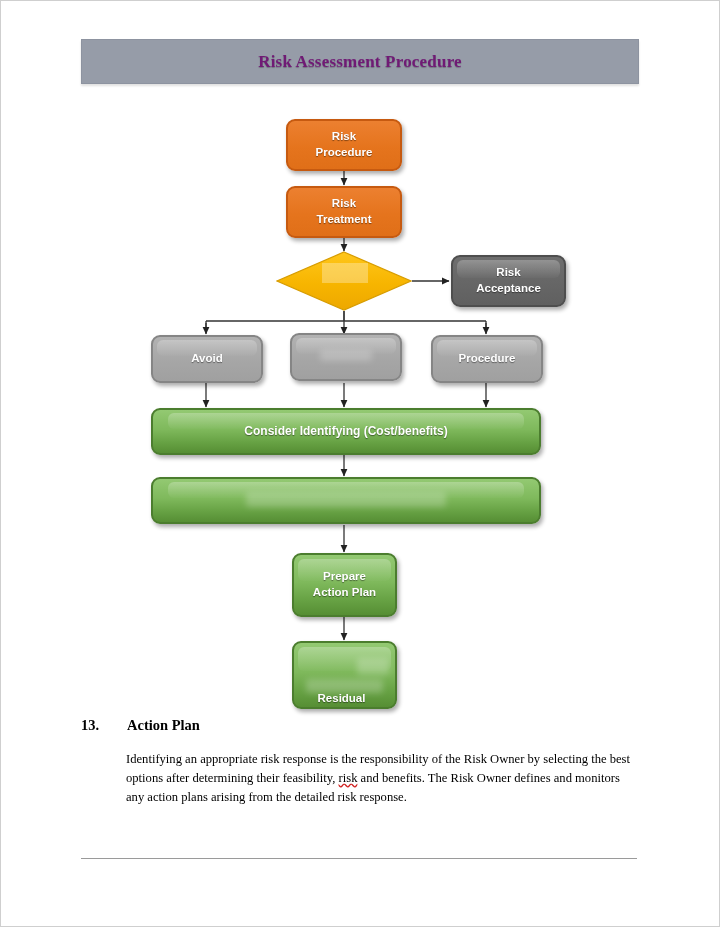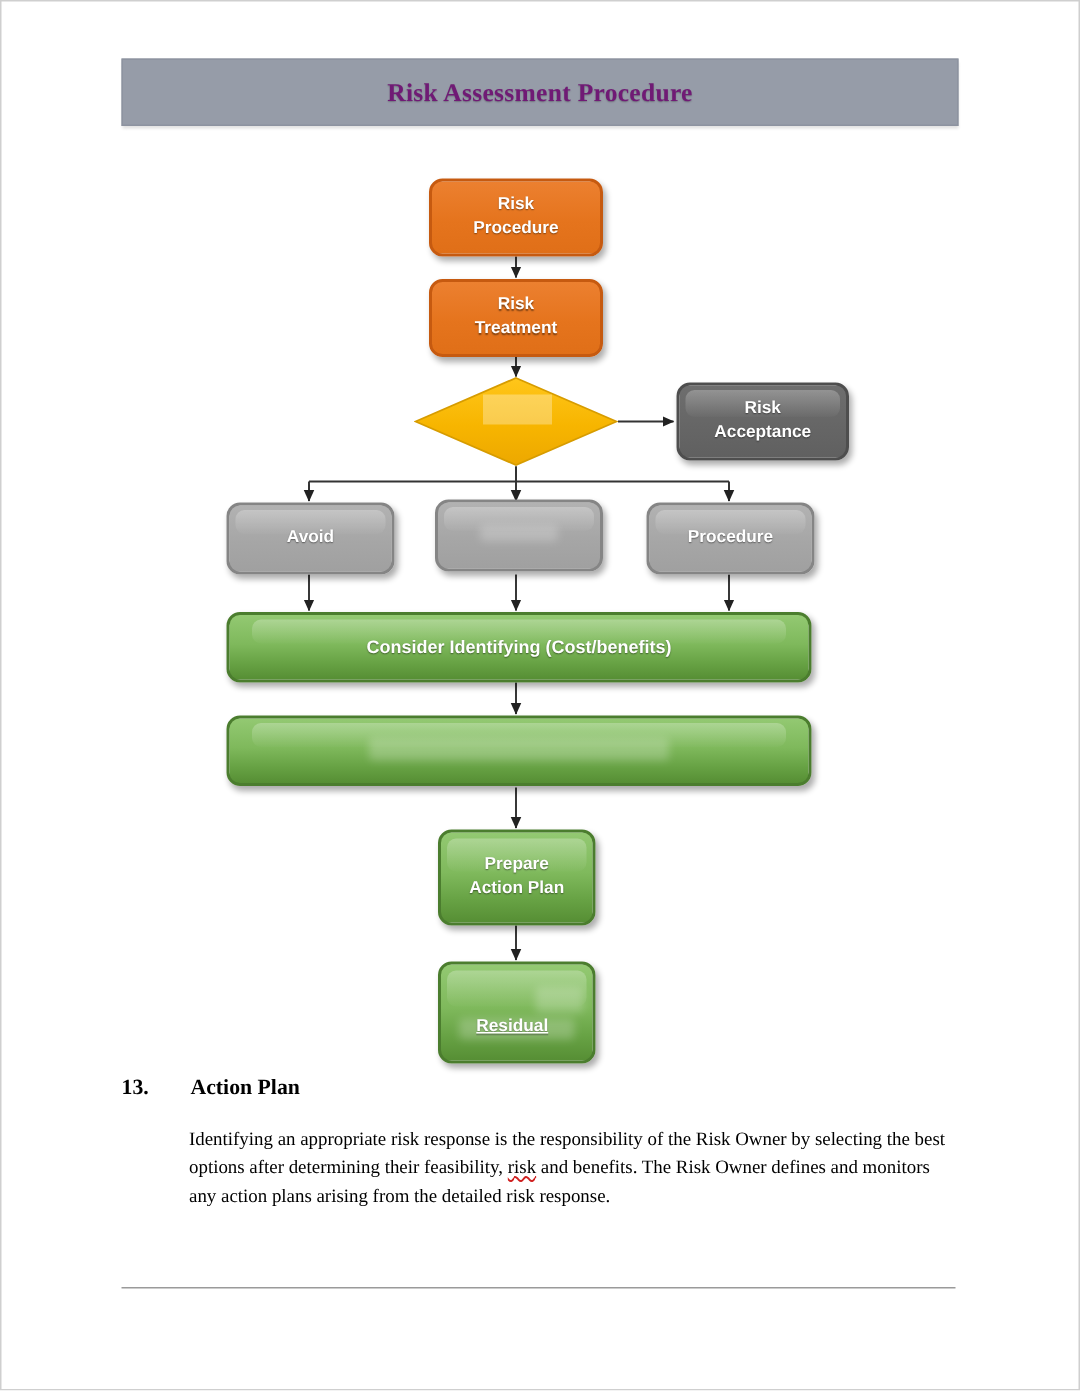--- a/index.html
+++ b/index.html
@@ -268,21 +268,21 @@
 
     <div class="node node-green" style="left:150px; top:476px; width:390px; height:47px;">
       <div class="redacted" style="left:24%; right:24%; top:30%; height:34%;"></div>
     </div>
 
     <div class="node node-green" style="left:291px; top:552px; width:105px; height:64px;">
       <span><span>Prepare</span><br>
             <span>Action Plan</span></span>
     </div>
 
-    <div class="node node-green" style="left:291px; top:640px; width:105px; height:68px; align-items:center; padding-top:20px;text-decoration:underline;">
+    <div class="node node-green" style="left:291px; top:640px; width:105px; height:68px; align-items:flex-end; padding-top:20px;">
       <span style="margin-left:-6px;">Residual</span>
       <div class="redacted" style="left:62%; right:6%; top:24%; height:26%;"></div>
       <div class="redacted" style="left:12%; right:12%; top:56%; height:22%;"></div>
     </div>
 
   </div>
 
   <div id="section">
     <div id="section-heading-row">
       <div id="section-number">13.</div>

